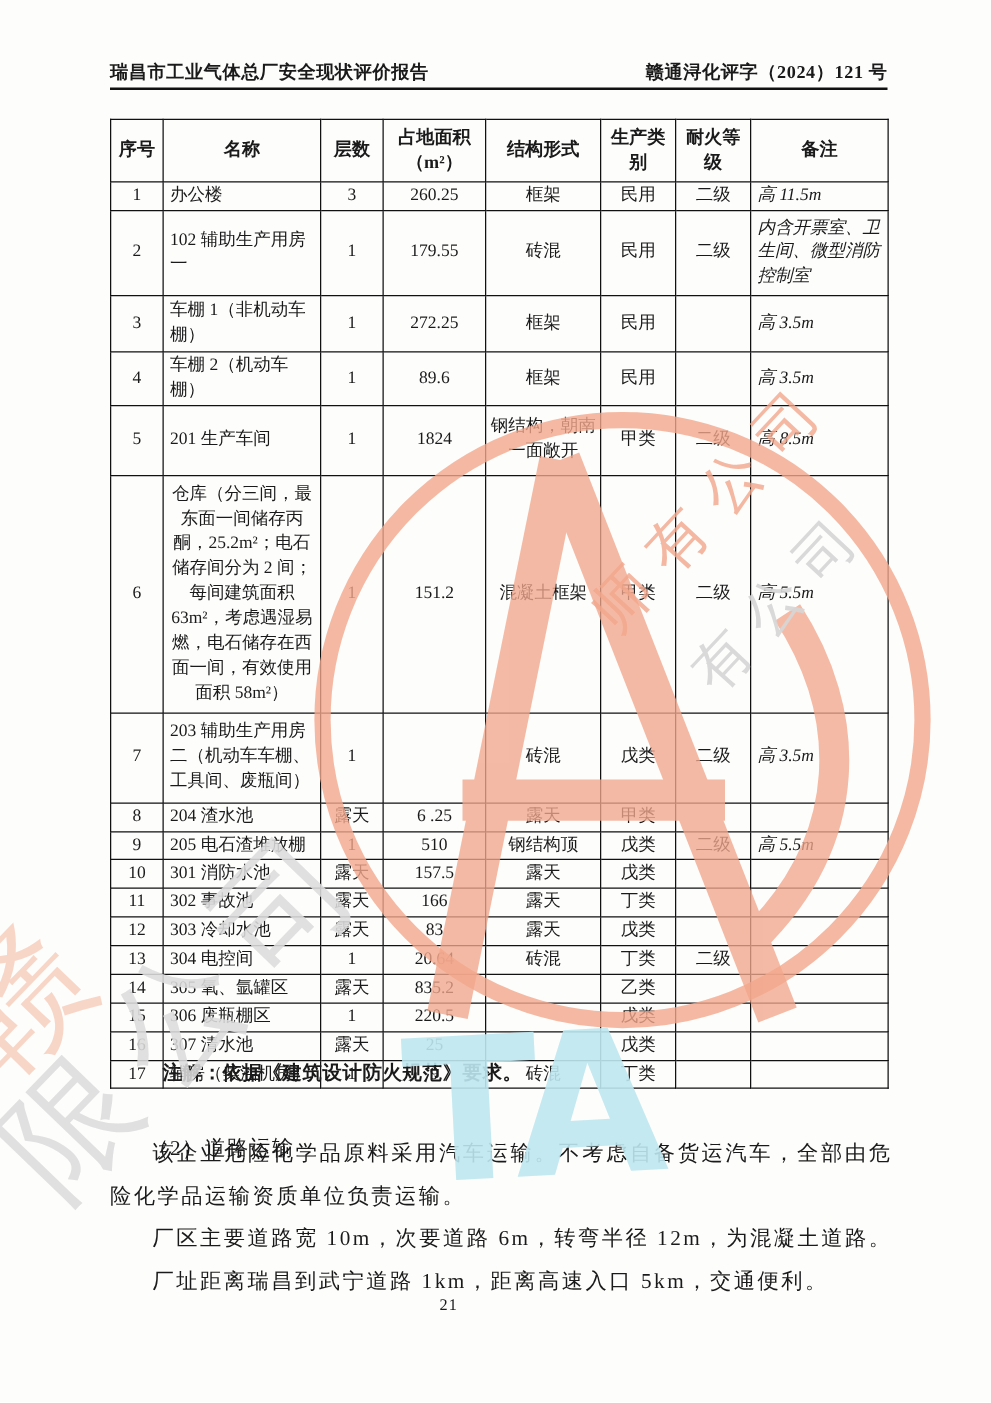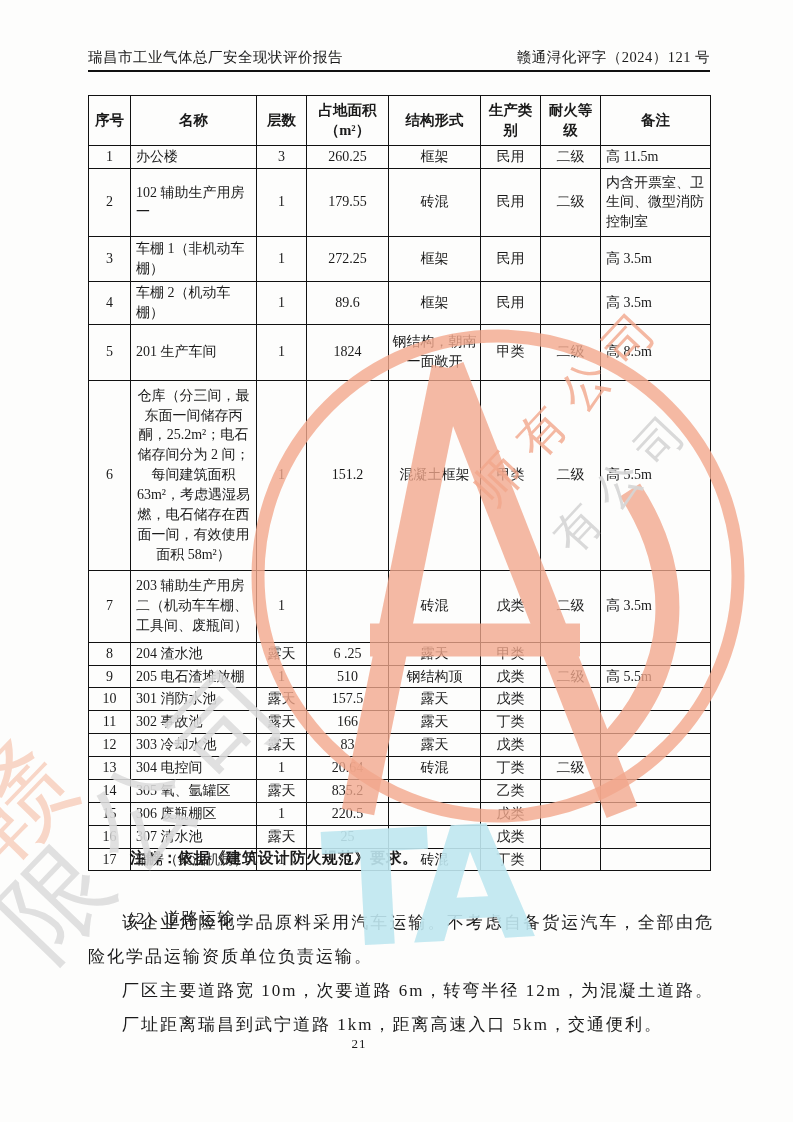--- a/index.html
+++ b/index.html
@@ -10,21 +10,21 @@
     font-family:"Liberation Serif","DejaVu Serif",serif;
     color:#1a1a1a;
   }
   .page { position:absolute; inset:0; background:#fdfdfc; }
 
   
   .doc-header {
     position:absolute; left:88px; top:48px; width:622px;
     display:flex; justify-content:space-between; align-items:flex-end;
     border-bottom:2px solid #111; padding-bottom:3px;
-    font-size:14.5px; font-weight:normal; letter-spacing:0.5px;
+    font-size:14.5px; font-weight:bold; letter-spacing:0.5px;
   }
 
   
   table.bld {
     position:absolute; left:88px; top:95px;
     border-collapse:collapse; table-layout:fixed; width:622px;
     font-size:14px;
   }
   .bld th, .bld td {
     border:1.6px solid #111;
@@ -43,21 +43,21 @@
   .bld tbody tr:nth-child(5){ height:56px; }
   .bld tbody tr:nth-child(6){ height:190px; }
   .bld tbody tr:nth-child(7){ height:72px; }
   .bld td:nth-child(1),
   .bld td:nth-child(3),
   .bld td:nth-child(4),
   .bld td:nth-child(5),
   .bld td:nth-child(6),
   .bld td:nth-child(7) { text-align:center; }
   .bld td:nth-child(2){ text-align:left; padding-left:5px;margin-top:13px; }
-  .bld td:nth-child(8){ text-align:left; padding-left:5px; }
+  .bld td:nth-child(8){ text-align:left; padding-left:5px;font-style:italic; }
   .bld tbody tr:nth-child(6) td:nth-child(2){ text-align:center; padding:2px 3px; }
 
   
   .note-line {
     position:absolute; left:130px; top:848px;
     font-size:15.5px; font-weight:bold; letter-spacing:0.5px;
   }
   .section-heading {
     position:absolute; left:118px; top:878px;
     font-size:17px; letter-spacing:1px;margin-top:29px;

